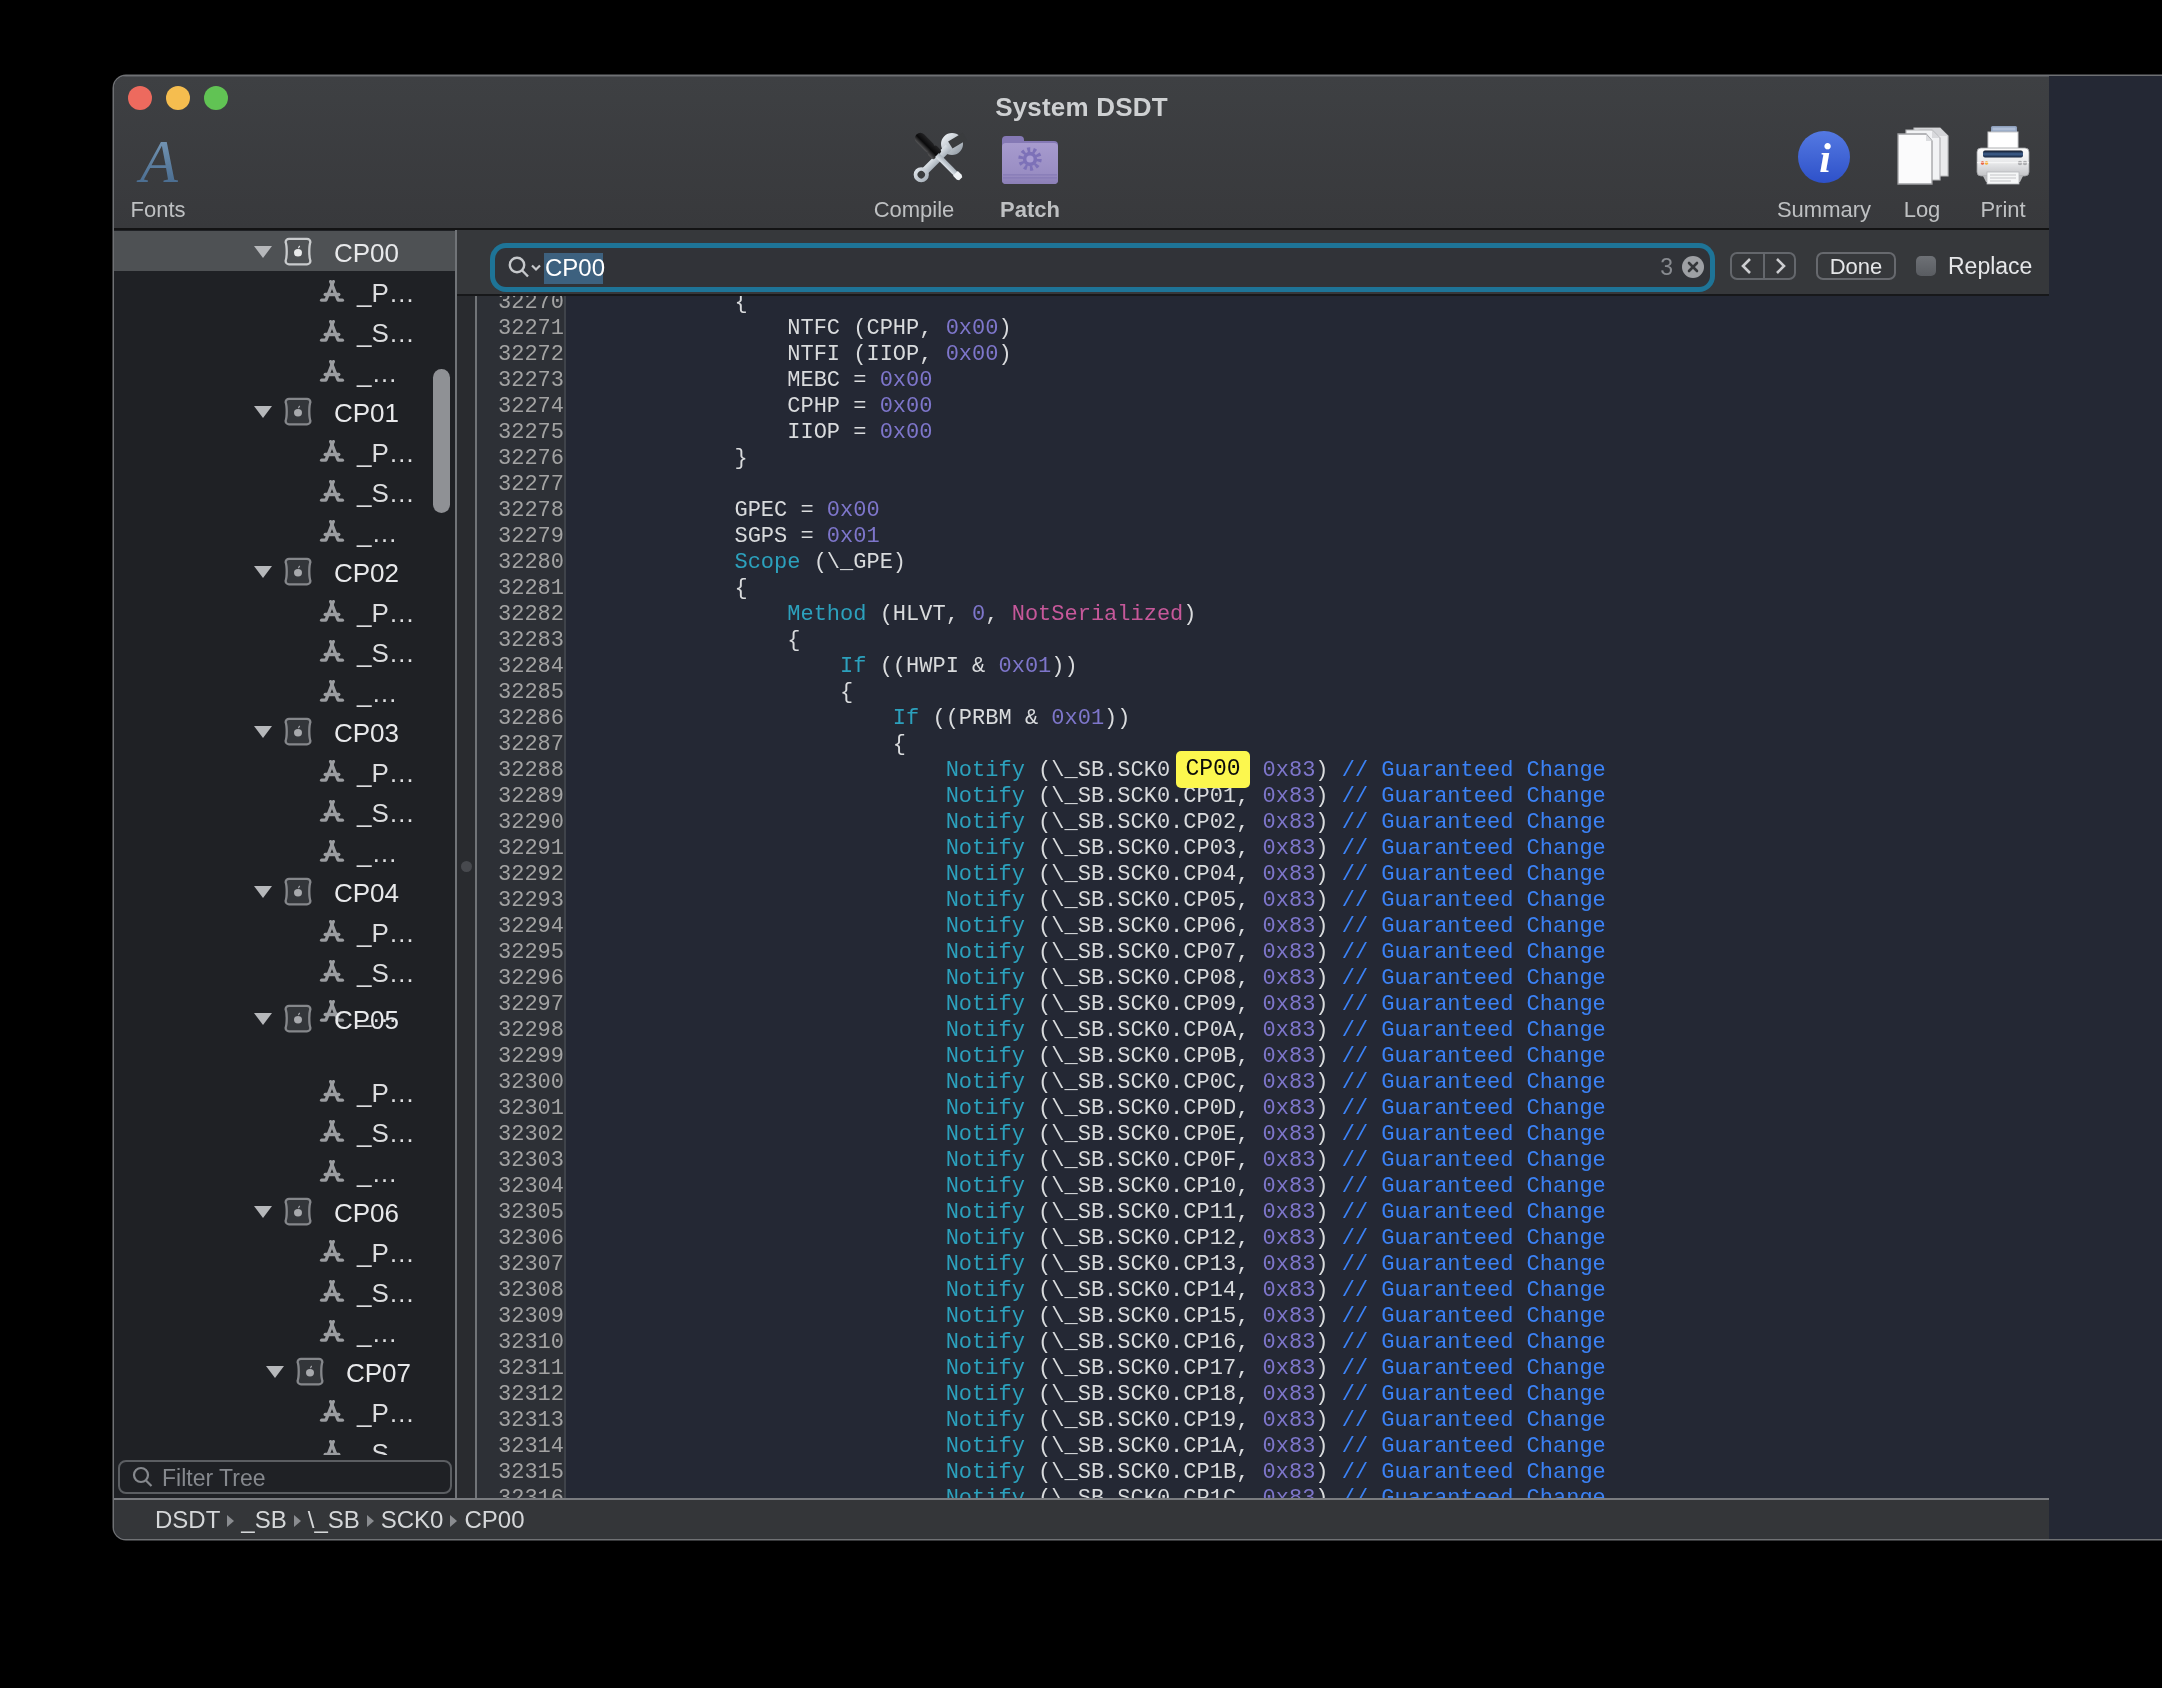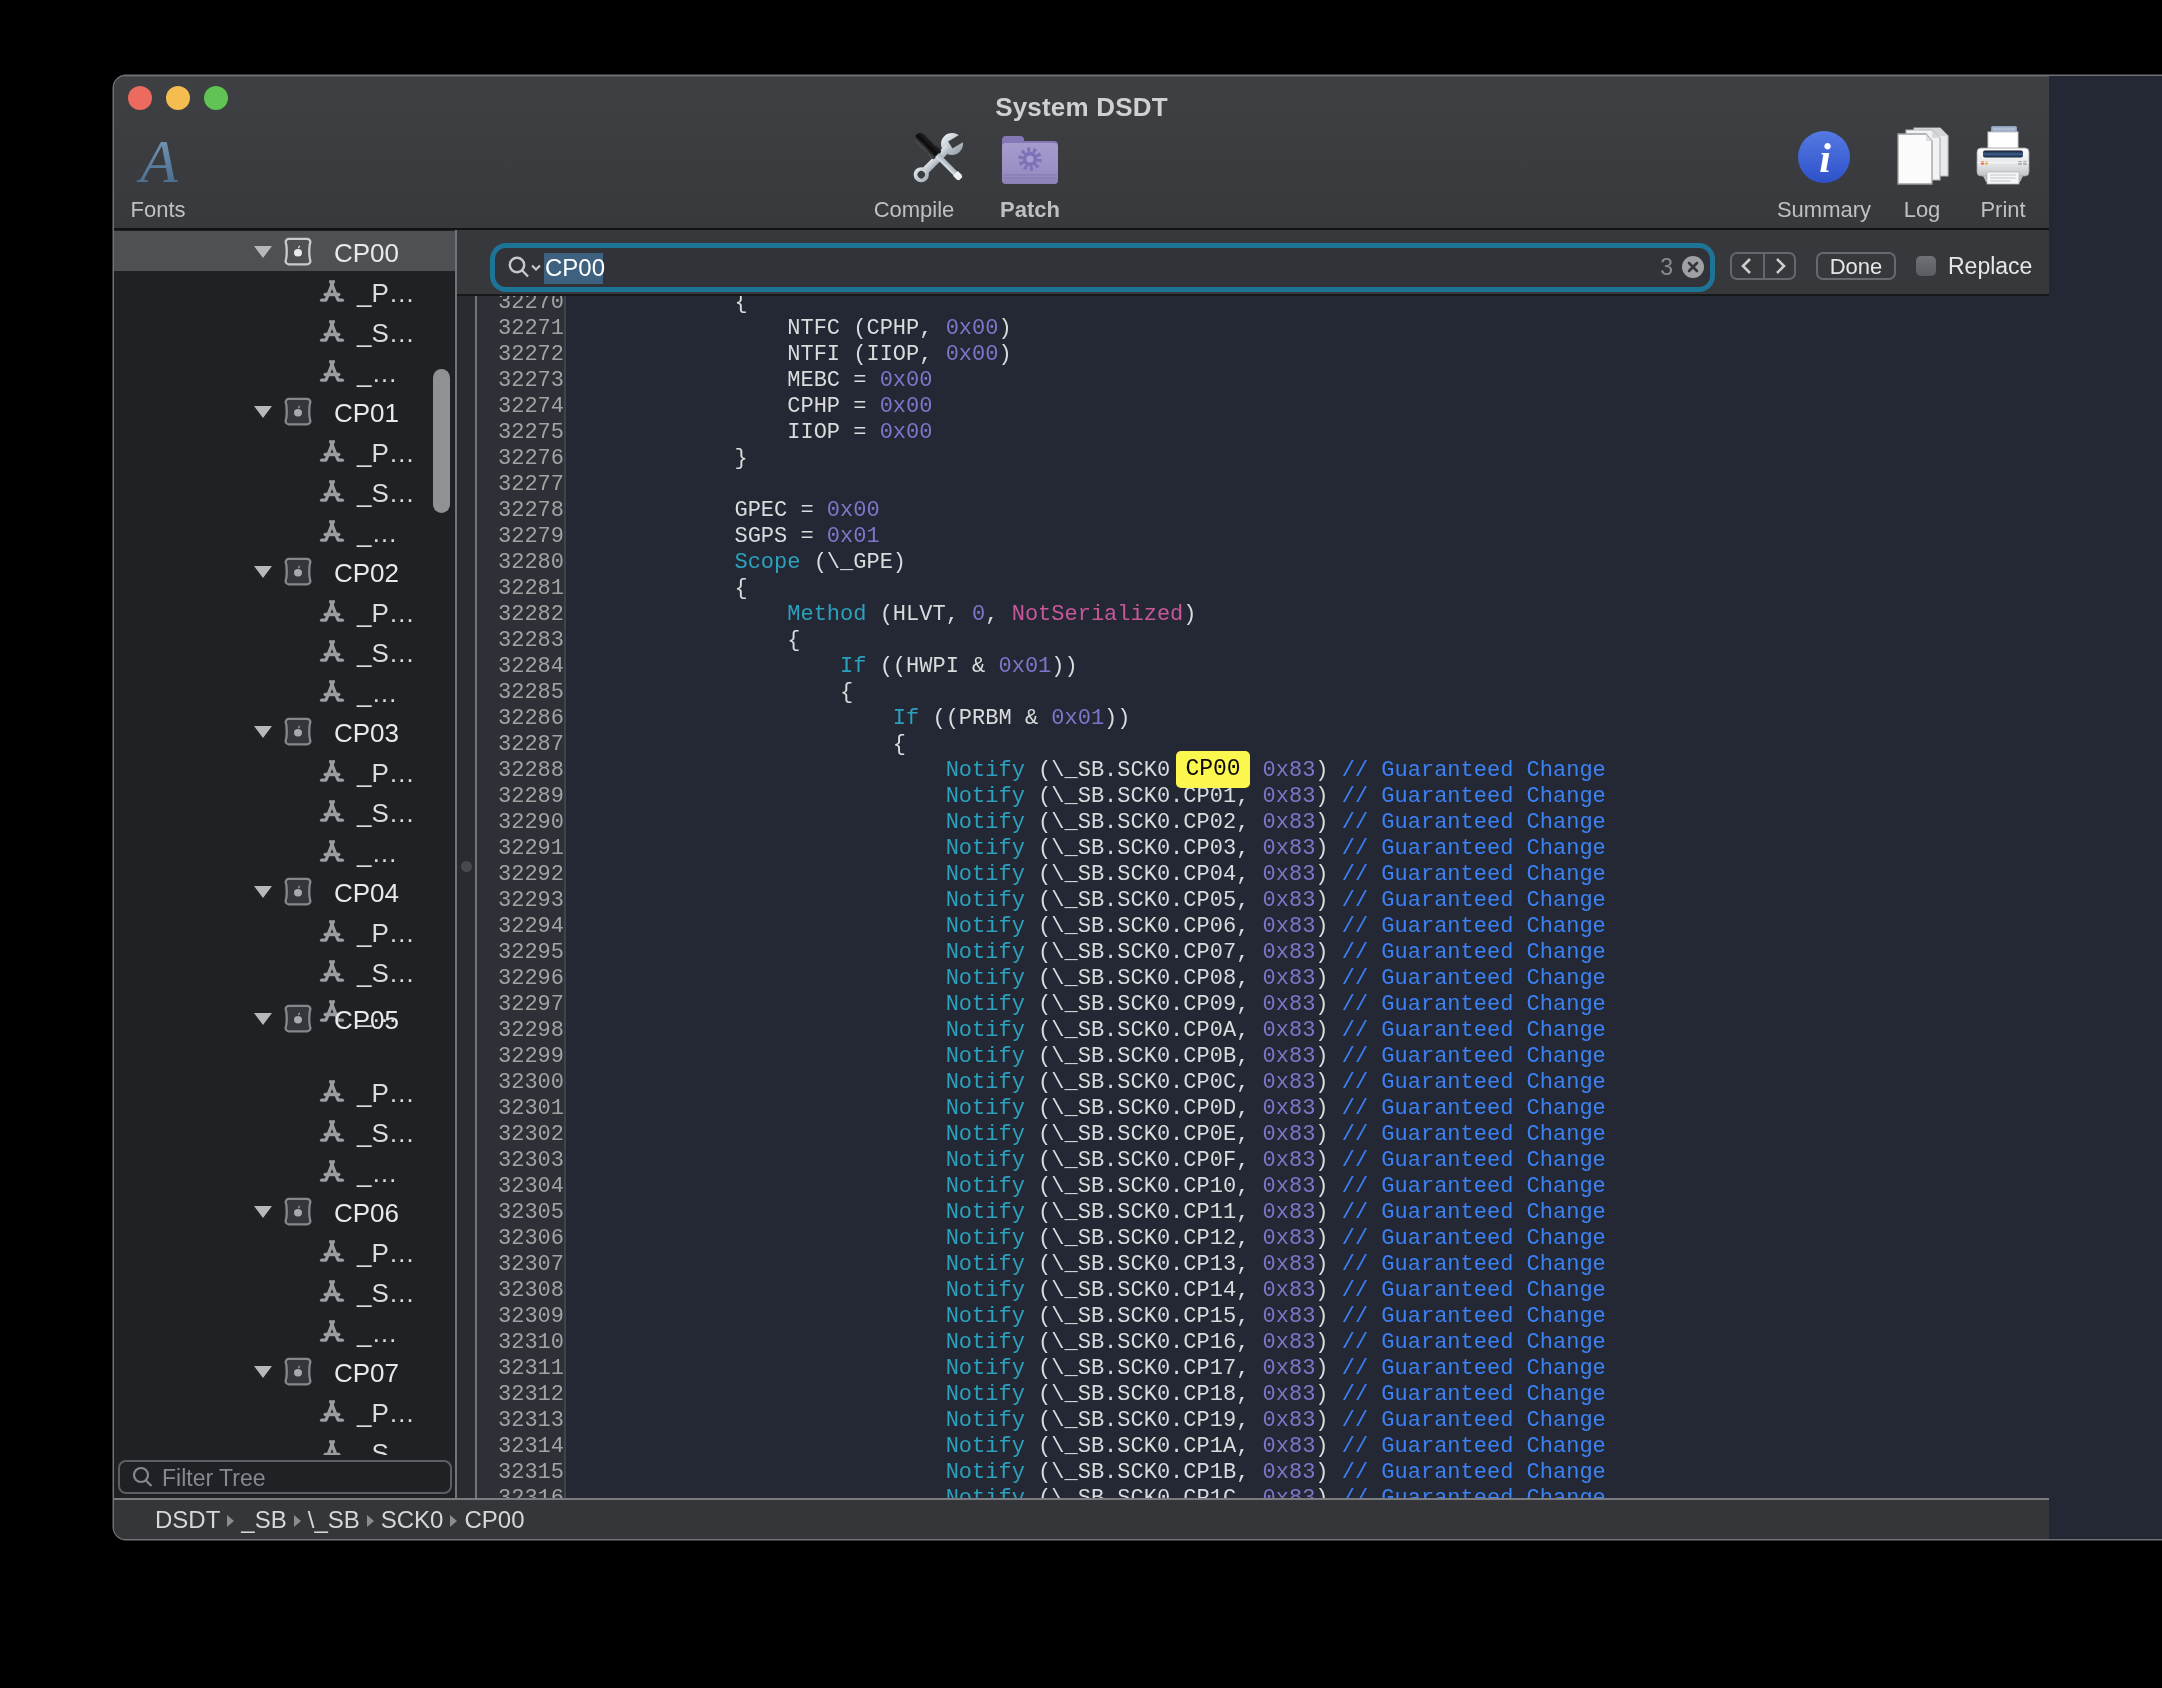--- a/index.html
+++ b/index.html
@@ -526,21 +526,21 @@
 <path d="M8.2,22.5 L14,7.5"></path>
             <path d="M12.6,4.6 L14,7.5 L15.4,4.6"></path>
             <path d="M19.8,22.5 L14,7.5"></path>
 <path d="M7.2,17.5 L20.8,17.5"></path>
             <path d="M3.6,23.2 L7.4,23.2"></path>
             <path d="M20.6,23.2 L24.4,23.2"></path>
 </g>
         </svg>
         <div class="rowlab child" style="left:243px;">_…</div>
       </div>
-<div class="row" style="top:1121px;">
+<div class="row" style="top:1121px;margin-left:12px;">
         <div class="tri"></div>
         <svg class="abs" style="left:169px;top:6px;" width="30" height="29" viewBox="0 0 30 29">
 <path d="M6,1.8 h18 a3.4,3.4 0 0 1 3.4,3.4 c-1.5,3.9 -1.5,14.8 0,18.7 a3.4,3.4 0 0 1 -3.4,3.4 h-18 a3.4,3.4 0 0 1 -3.4,-3.4 c1.5,-3.9 1.5,-14.8 0,-18.7 a3.4,3.4 0 0 1 3.4,-3.4 z" fill="#33363a" stroke="#85878b" stroke-width="2.3"></path>
 <g fill="#a7a9ad">
             <ellipse cx="15" cy="15.8" rx="4" ry="3.7"></ellipse>
             <path d="M15.1,11.5 c-0.2,-1.4 0.6,-2.6 1.9,-2.9 c0.2,1.4 -0.6,2.6 -1.9,2.9 z"></path>
           </g>
 </svg>
         <div class="rowlab" style="left:220px;">CP07</div>
       </div>

